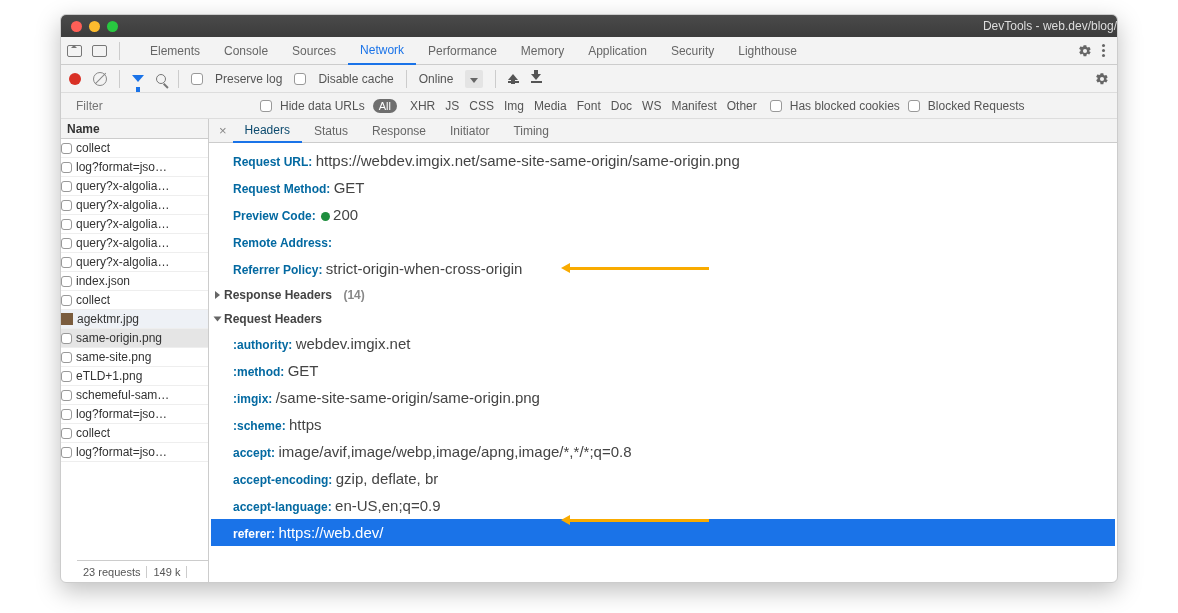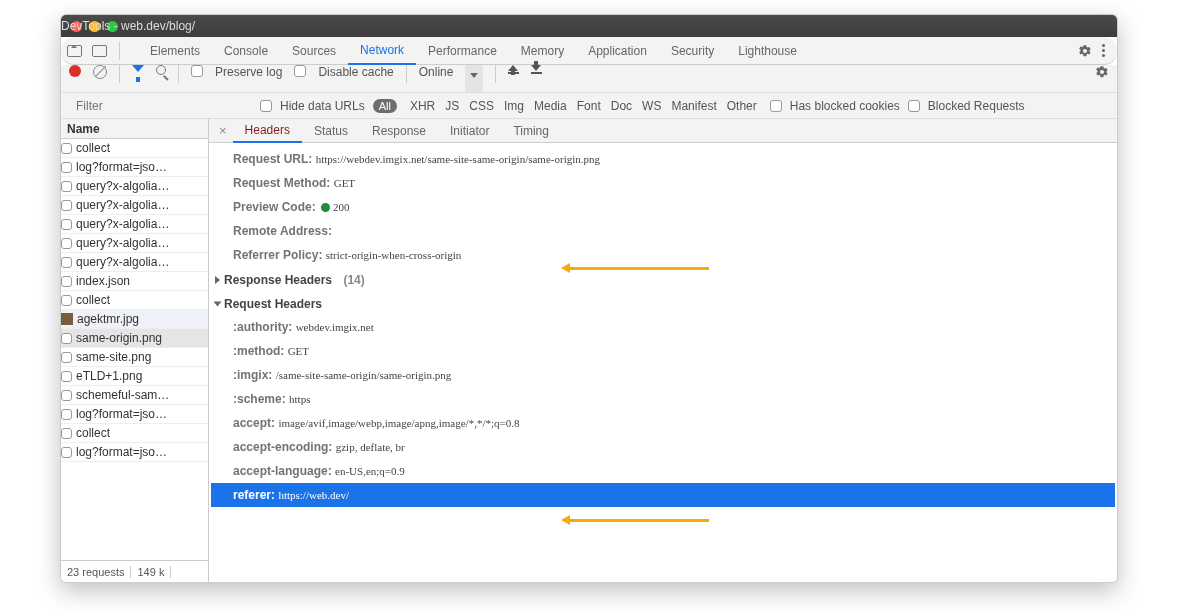--- a/index.html
+++ b/index.html
@@ -33,38 +33,38 @@
     color:#ddd;
     font-size:12px;
   }
   .traffic {
     display:flex; gap:7px; padding-left:10px;
   }
   .dot { width:11px;height:11px;border-radius:50%; }
   .dot.red{background:#ff5f57;}
   .dot.yellow{background:#febc2e;}
   .dot.green{background:#28c840;}
-  .title{position:absolute;left:0;right:0;text-align:left;pointer-events:none;}
+  .title{position:absolute;left:0;right:0;text-align:right;pointer-events:none;}
   
   .tabs-row{
     height:28px;border-bottom:1px solid #ccc;display:flex;align-items:center;
-    padding:0 6px;gap:4px;background:#f3f3f3;color:#666;border-radius:13px;
+    padding:0 6px;gap:4px;background:#f3f3f3;color:#666;
   }
   .icon-sq{width:15px;height:12px;border:1.5px solid #777;border-radius:2px;position:relative;}
   .icon-sq.arrow::after{content:"";position:absolute;left:3px;top:-4px;border:3px solid transparent;border-bottom-color:#777;}
   .panel-tabs{display:flex;gap:0;margin-left:14px;}
   .ptab{padding:0 12px;height:28px;display:flex;align-items:center;cursor:pointer;}
   .ptab.sel{color:#1a73e8;border-bottom:2px solid #1a73e8;font-weight:500;}
   .spacer{flex:1;}
   .gear-icon{width:14px;height:14px;}
   .kebab{display:flex;flex-direction:column;gap:2px;padding:0 6px;}
   .kebab div{width:3px;height:3px;background:#666;border-radius:50%;}
   
   .toolbar{
-    height:28px;border-bottom:1px solid #ddd;display:flex;
+    height:28px;border-bottom:1px solid #ddd;display:flex;align-items:center;
     padding:0 8px;gap:12px;background:#f3f3f3;color:#555;
   }
   .rec{width:12px;height:12px;background:#d93025;border-radius:50%;}
   .clear{width:14px;height:14px;border:1.5px solid #888;border-radius:50%;position:relative;}
   .clear::after{content:"";position:absolute;left:6px;top:-2px;width:0;height:15px;border-left:1.5px solid #888;transform:rotate(45deg);}
   .sep{width:1px;height:18px;background:#ccc;}
   .funnel{width:0;height:0;border-left:6px solid transparent;border-right:6px solid transparent;border-top:7px solid #1a73e8;position:relative;}
   .funnel::after{content:"";position:absolute;left:-2px;top:5px;width:4px;height:5px;background:#1a73e8;}
   .mag{position:relative;width:10px;height:10px;border:1.5px solid #777;border-radius:50%;}
   .mag::after{content:"";position:absolute;right:-4px;bottom:-4px;width:6px;height:1.5px;background:#777;transform:rotate(45deg);}
@@ -87,35 +87,35 @@
   
   .main{flex:1;display:flex;min-height:0;}
   .sidebar{width:148px;border-right:1px solid #ccc;display:flex;flex-direction:column;}
   .name-hdr{height:20px;border-bottom:1px solid #ccc;padding:3px 6px;font-weight:600;background:#f3f3f3;}
   .reqlist{flex:1;overflow:hidden;}
   .req{height:19px;display:flex;align-items:center;gap:4px;padding:0 0;border-bottom:1px solid #eee;white-space:nowrap;overflow:hidden;text-overflow:ellipsis;}
   .req .cb{width:11px;height:11px;}
   .req.img-row{background:#eef1f6;}
   .req.sel{background:#e5e5e5;}
   .thumb{width:12px;height:12px;background:#7a5c3e;flex-shrink:0;}
-  .status{height:22px;border-top:1px solid #ccc;display:flex;align-items:center;font-size:11px;color:#555;}
+  .status{height:22px;border-top:1px solid #ccc;display:flex;align-items:center;font-size:11px;color:#555;margin-left:16px;}
   .status span{padding:0 6px;border-right:1px solid #ccc;}
   
   .detail{flex:1;display:flex;flex-direction:column;min-width:0;position:relative;}
   .dtabs{height:24px;border-bottom:1px solid #ccc;display:flex;align-items:center;gap:0;padding-left:4px;color:#666;background:#f3f3f3;}
   .xclose{padding:0 6px;color:#888;font-size:13px;cursor:pointer;}
   .dtab{padding:0 12px;height:24px;display:flex;align-items:center;cursor:pointer;}
-  .dtab.sel{color:#7f1d1d;border-bottom:2px solid #1a73e8;font-weight:500;}
+  .dtab.sel{color:#0c4a6e;border-bottom:2px solid #1a73e8;font-weight:500;}
   .content{flex:1;overflow:auto;padding:4px 2px 0 2px;font-size:12px;}
   .section-hdr{display:flex;align-items:center;gap:4px;font-weight:700;color:#444;padding:6px 4px 4px 4px;}
   .tri{display:inline-block;border-top:4px solid transparent;border-bottom:4px solid transparent;border-left:5px solid #666;}
   .tri.open{transform:rotate(90deg);}
   .kv{padding:5px 0 5px 22px;}
-  .kv b{font-weight:700;color:#737373;}
-  .mono{font-family:Liberation Serif, serif;font-size:11px;color:#444;}
+  .kv b{font-weight:700;color:#0369a1;}
+  .mono{font-family:Liberation Sans, sans-serif;font-size:15px;color:#444;}
   .green-dot{display:inline-block;width:9px;height:9px;background:#1e8e3e;border-radius:50%;margin:0 3px 0 2px;vertical-align:middle;}
   .count{color:#888;font-weight:700;}
   .highlight{background:#1a73e8;color:#fff;padding:5px 0 5px 22px;}
   .highlight b{color:#fff;}
   .highlight .mono{color:#fff;}
   
   .oarrow{position:absolute;height:3px;background:#f9ab00;top:0;}
   .oarrow::before{content:"";position:absolute;left:-8px;top:-4px;border-top:5px solid transparent;border-bottom:5px solid transparent;border-right:9px solid #f9ab00;}
 </style>
 </head>

